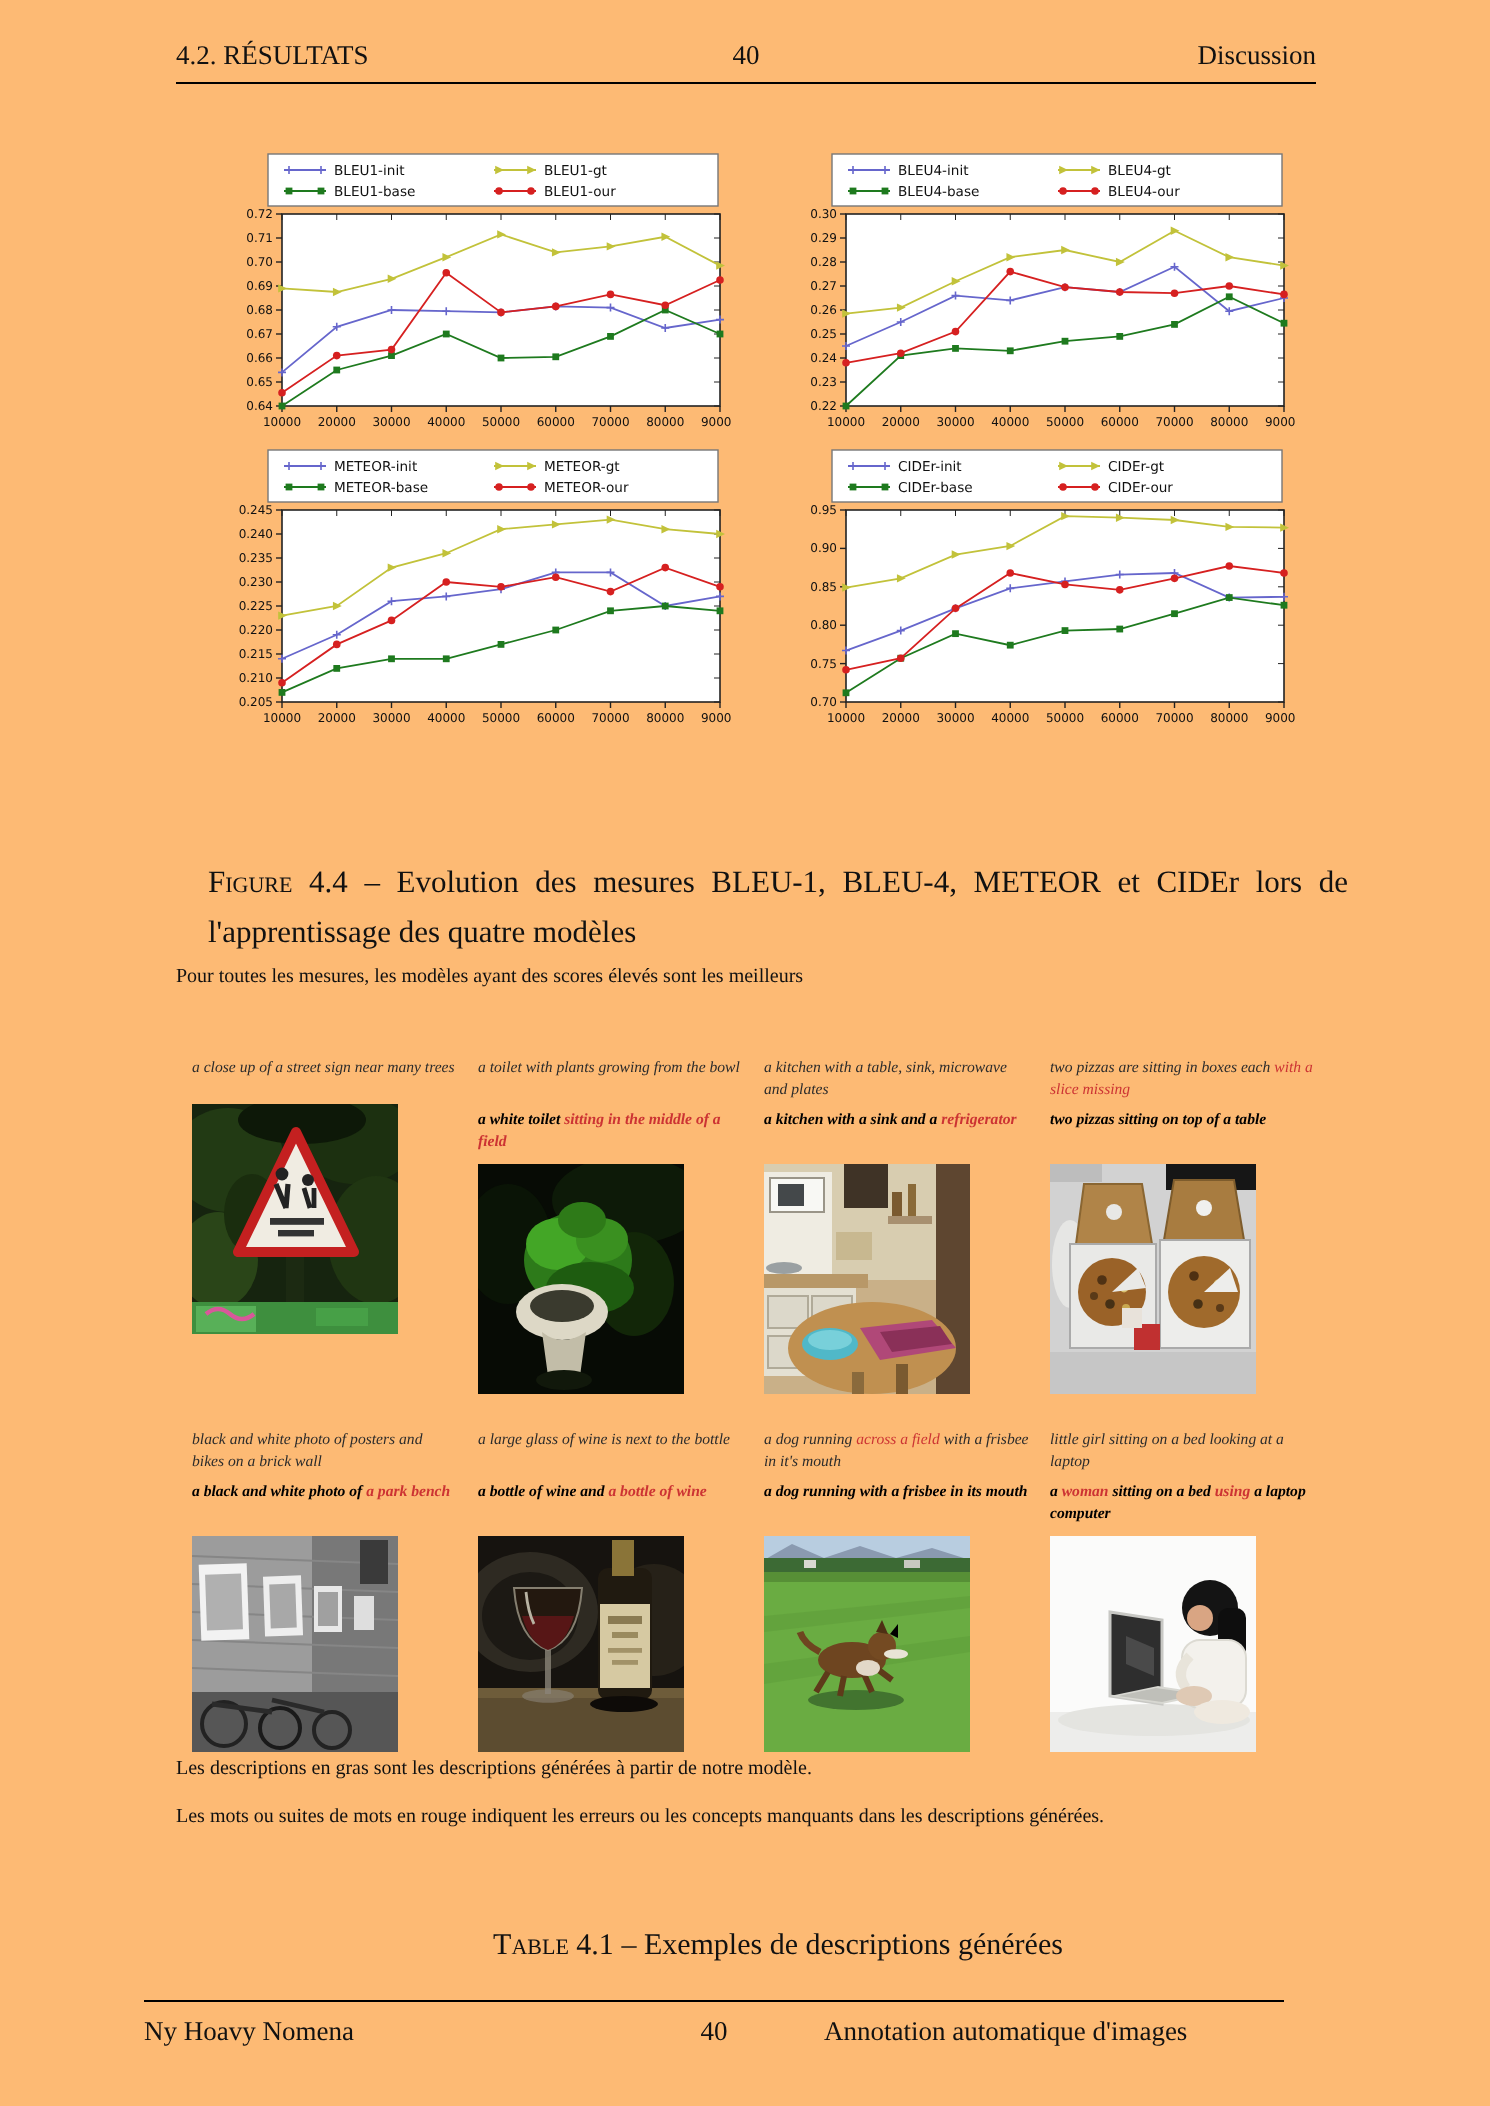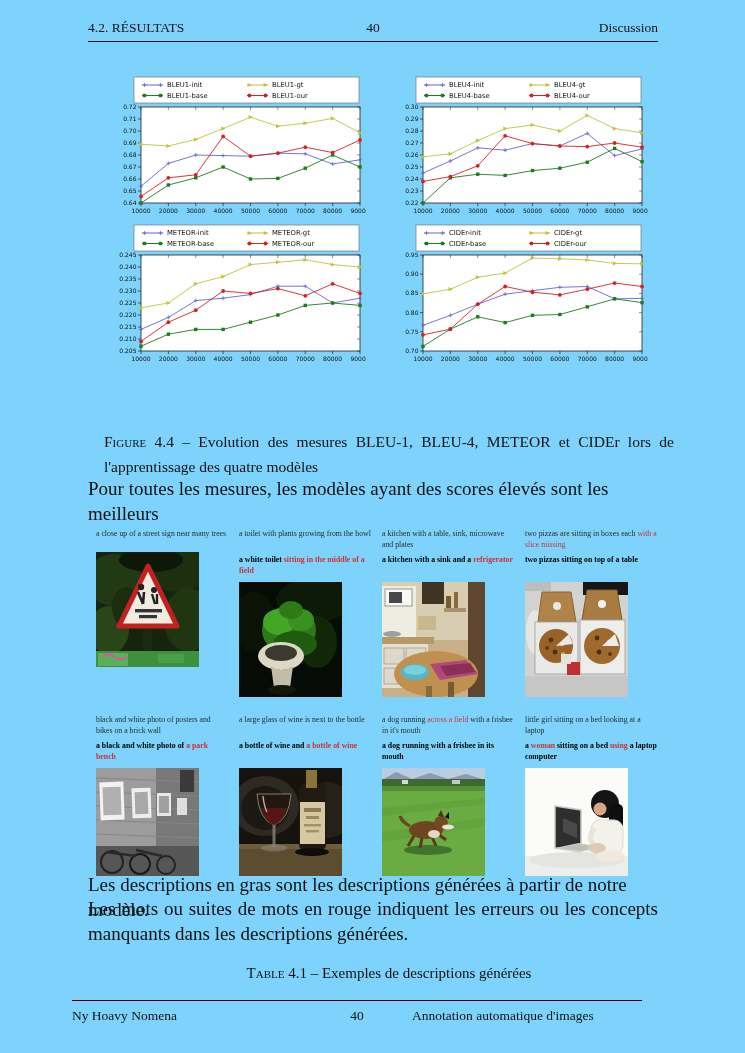--- a/index.html
+++ b/index.html
@@ -1,42 +1,42 @@
 <!DOCTYPE html>
 <html><head>
 <meta charset="utf-8">
 <style>
   html,body{margin:0;padding:0;background:#ffffff;}
-  .page{position:relative;width:745px;height:1053px;background:#7dd3fc;overflow:hidden;
+  .page{position:relative;width:745px;height:1053px;background:#fdba74;overflow:hidden;
         font-family:"Liberation Serif","DejaVu Serif",serif;color:#111;}
   
   .runhead{position:absolute;left:88px;top:20px;width:570px;display:grid;
            grid-template-columns:1fr auto 1fr;align-items:baseline;
            font-size:13.5px;border-bottom:1.8px solid #000;padding-bottom:5px;}
   .runhead .r{text-align:right;}
   .runhead .c{text-align:center;}
   .runfoot{position:absolute;left:72px;top:1000px;width:570px;display:grid;
            grid-template-columns:1fr auto 1fr;align-items:baseline;
            font-size:13.5px;border-top:1.8px solid #000;padding-top:7px;}
   .runfoot .r{text-align:center;}
   .runfoot .c{text-align:center;}
   
   .charts{position:absolute;left:84px;top:74px;display:grid;grid-template-columns:282px 282px;}
   .charts svg{display:block;}
   
   .figcap{position:absolute;left:88px;top:413px;width:570px;font-size:15.5px;
           line-height:25px;text-align:justify;margin:16px;}
   .sc{font-variant:small-caps;}
-  .para{position:absolute;left:88px;width:570px;font-size:19px;line-height:25px;margin:0;}
+  .para{position:absolute;left:88px;width:570px;font-size:10px;line-height:25px;margin:0;}
   .just{text-align:justify;}
   .tabcap{position:absolute;left:88px;top:949px;width:570px;text-align:center;
           font-size:15px;margin:16px;}
   
   .examples{position:absolute;left:96px;top:528px;width:566px;}
-  .ex-row{display:grid;grid-template-columns:repeat(4,133px);column-gap:10px;margin-bottom:17px;}
+  .ex-row{display:grid;grid-template-columns:repeat(4,133px);column-gap:10px;margin-bottom:17px;font-style:italic;}
   .ex-cell{font-size:7.8px;line-height:1.42;}
   .ex-ref{min-height:24px;color:#2b2b2b;}
   .ex-gen{min-height:25px;font-weight:bold;color:#000;margin:2px 0 3px 0;}
   .red{color:#cc3333;}
   .photo{display:block;}
 </style>
 </head>
 <body>
 
 <div class="page">

